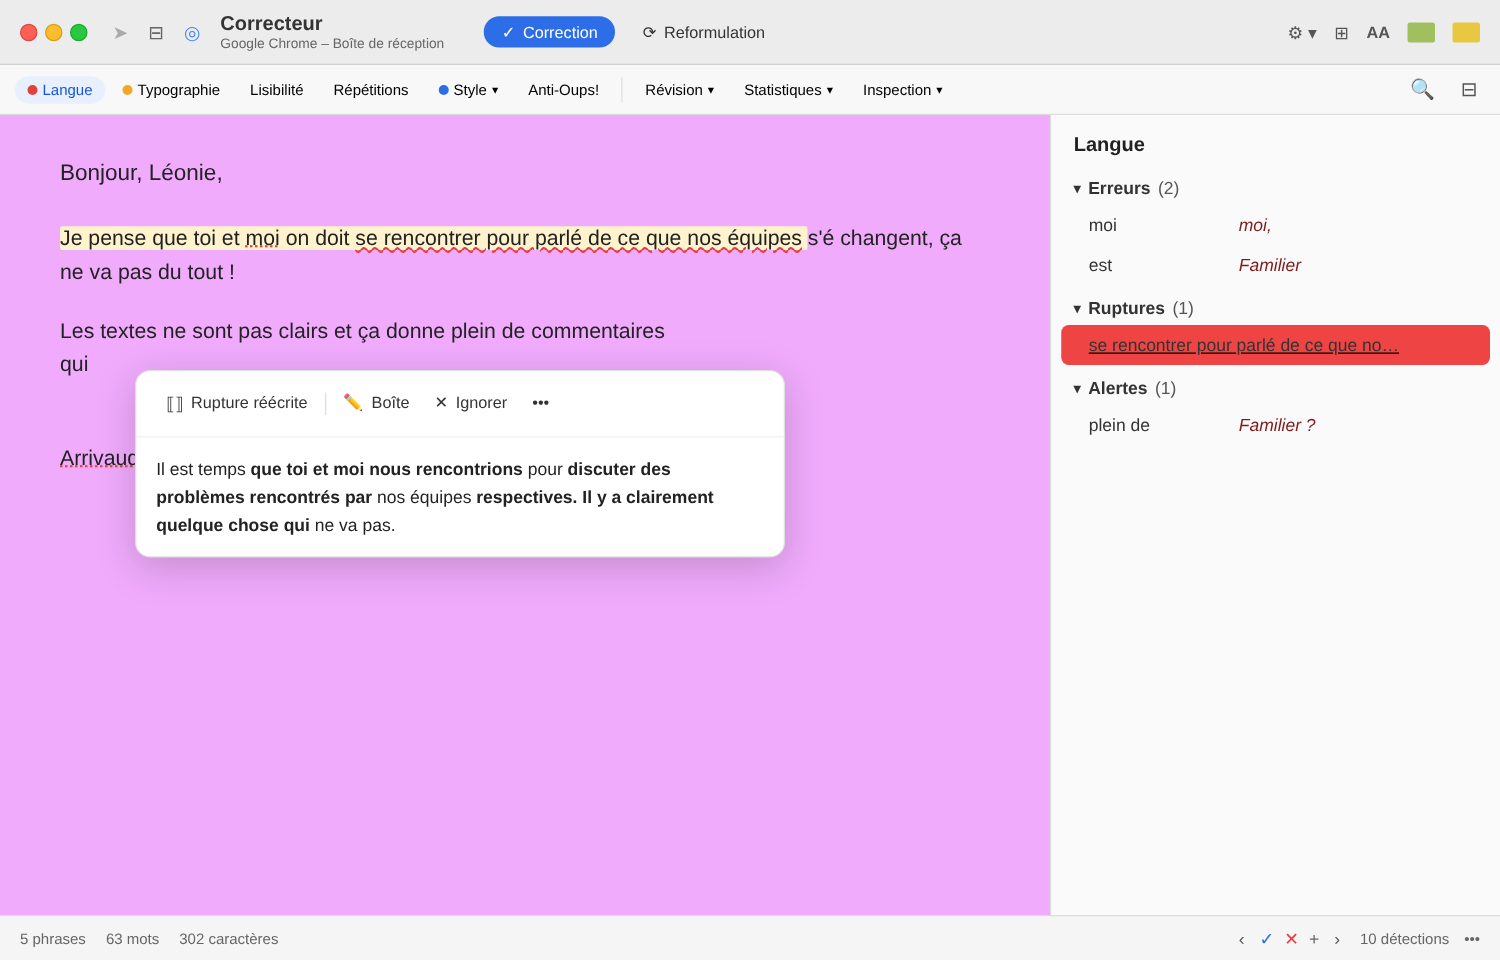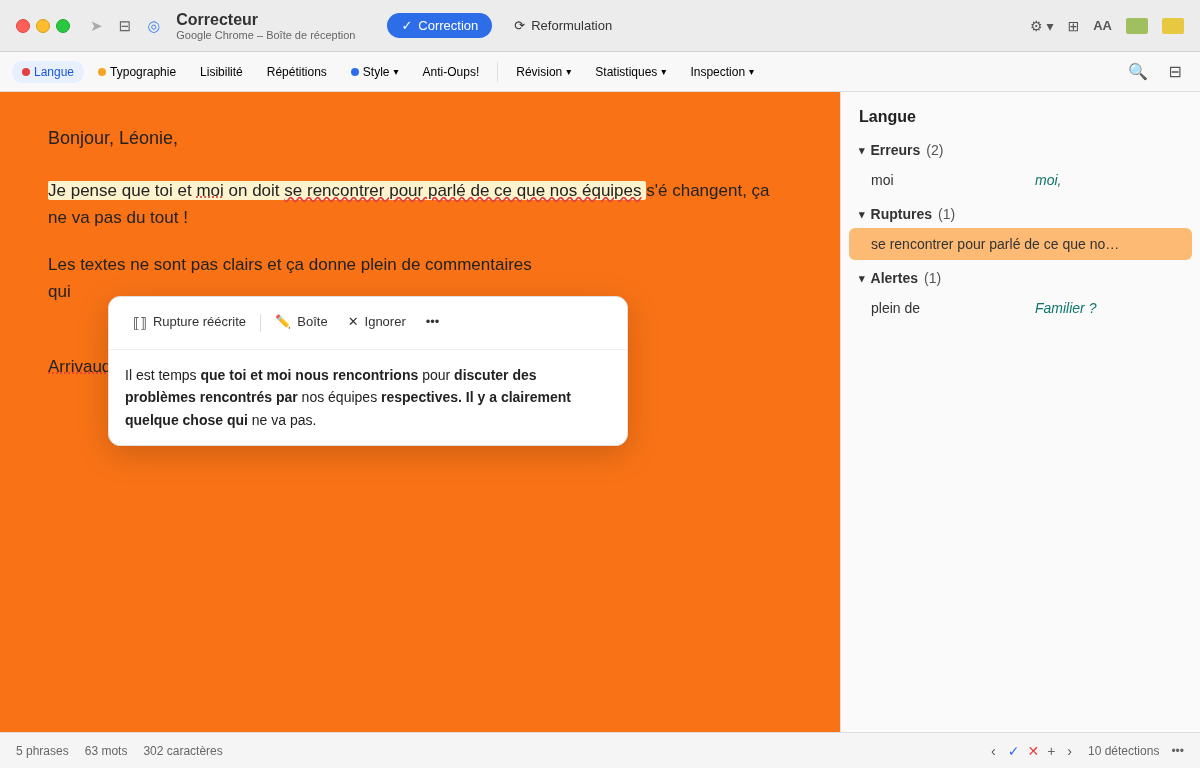--- a/index.html
+++ b/index.html
@@ -66,21 +66,21 @@
 
     
     .main-layout {
       display: flex;
       height: calc(768px - 52px - 40px - 36px);
     }
 
     
     .editor-area {
       flex: 1;
-      background: #f97316;
+      background: #f0abfc;
       padding: 32px 48px;
       overflow-y: auto;
       position: relative;
     }
 
     .editor-content { font-size: 18px; color: #222; line-height: 1.6; }
     .greeting { margin-bottom: 24px; font-size: 18px; }
 
     .text-paragraph { margin-bottom: 20px; font-size: 17px; line-height: 1.6; }
     .underline-dotted-red { text-decoration: underline; text-decoration-color: #e53e3e; text-decoration-style: dotted; }
@@ -137,23 +137,23 @@
       padding: 6px 18px; cursor: pointer;
       font-size: 14px; font-weight: 600; color: #333;
     }
 
     .sidebar-row {
       display: flex; align-items: center;
       padding: 8px 18px 8px 30px;
       font-size: 14px;
       cursor: pointer;
     }
-    .sidebar-row.selected { background: #fdba74; border-radius: 6px; margin: 0 8px; padding: 8px 10px 8px 22px; }
+    .sidebar-row.selected { background: #ef4444; border-radius: 6px; margin: 0 8px; padding: 8px 10px 8px 22px; text-decoration: underline; }
     .sidebar-row .original { color: #333; min-width: 120px; }
-    .sidebar-row .correction { color: #0f766e; font-style: italic; margin-left: 44px; }
+    .sidebar-row .correction { color: #7f1d1d; font-style: italic; }
 
     
     .statusbar {
       height: 36px;
       background: #f5f5f5;
       border-top: 1px solid #ddd;
       display: flex;
       align-items: center;
       padding: 0 16px;
       font-size: 12px;
@@ -312,20 +312,24 @@
     <div class="sidebar-section">
       <div class="sidebar-section-header">
         <span style="font-size:11px;">▾</span>
         <span style="font-weight:600;">Erreurs</span>
         <span style="font-weight:400;color:#555;">(2)</span>
       </div>
       <div class="sidebar-row">
         <span class="original">moi</span>
         <span class="correction">moi,</span>
       </div>
+      <div class="sidebar-row">
+        <span class="original">est</span>
+        <span class="correction" style="font-style:italic;">Familier</span>
+      </div>
     </div>
 
     <div class="sidebar-section">
       <div class="sidebar-section-header">
         <span style="font-size:11px;">▾</span>
         <span style="font-weight:600;">Ruptures</span>
         <span style="font-weight:400;color:#555;">(1)</span>
       </div>
       <div class="sidebar-row selected">
         <span class="original" style="min-width:unset;">se rencontrer pour parlé de ce que no…</span>

